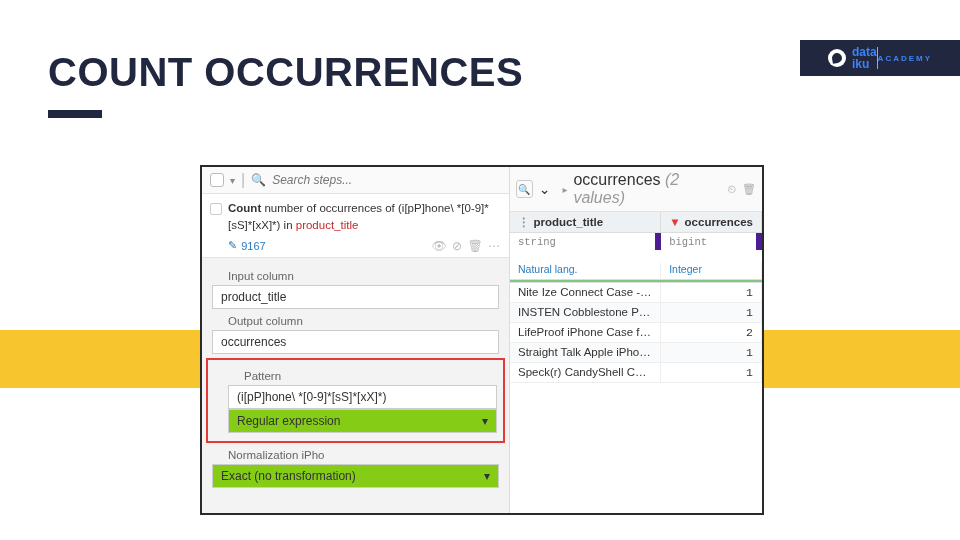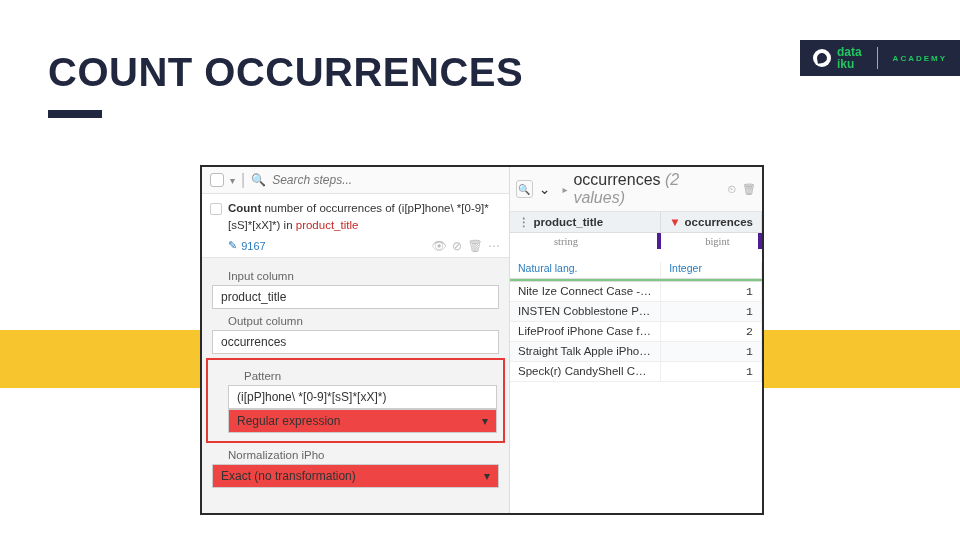--- a/index.html
+++ b/index.html
@@ -1,20 +1,20 @@
 <!DOCTYPE html>
 <html><head>
 <meta charset="utf-8">
 <style>
   * { box-sizing: border-box; margin: 0; padding: 0; }
   html, body { width: 960px; height: 540px; font-family: -apple-system, "Segoe UI", Arial, sans-serif; background: #fff; overflow: hidden; }
   .slide { position: relative; width: 960px; height: 388px; }
   .title { position: absolute; top: 50px; left: 48px; font-size: 40px; font-weight: 800; letter-spacing: 0.5px; color: #222740; }
   .title-underline { position: absolute; top: 110px; left: 48px; width: 54px; height: 8px; background: #222740; }
-  .brand-badge { position: absolute; top: 40px; right: 0; width: 160px; height: 36px; background: #222740; color: #22c55e; display: flex; align-items: center; justify-content: center; gap: 15px; }
+  .brand-badge { position: absolute; top: 40px; right: 0; width: 160px; height: 36px; background: #222740; color: #3b82f6; display: flex; align-items: center; justify-content: center; gap: 0; }
   .brand-logo { display: flex; align-items: center; gap: 6px; }
   .brand-bird { width: 18px; height: 18px; border-radius: 50%; background: #fff; position: relative; }
   .brand-bird::after { content: ""; position: absolute; top: 4px; left: 4px; width: 10px; height: 10px; background: #222740; border-radius: 50% 50% 50% 0; transform: rotate(-10deg); }
   .brand-text { font-size: 12px; font-weight: 600; line-height: 1; }
   .brand-sep { width: 1px; height: 22px; background: #fff; opacity: 0.6; }
   .brand-academy { font-size: 8px; letter-spacing: 2px; font-weight: 700; }
   .yellow-band { position: absolute; left: 0; right: 0; bottom: 0; height: 58px; background: #f7c52d; z-index: 0; }
   .app { position: absolute; top: 165px; left: 200px; width: 564px; height: 350px; border: 2px solid #2a2a2a; background: #f7f7f7; display: flex; z-index: 1; }
   .left-panel { width: 55%; border-right: 1px solid #ddd; display: flex; flex-direction: column; background: #f3f3f3; }
   .search-row { display: flex; align-items: center; gap: 6px; padding: 4px 8px; border-bottom: 1px solid #e3e3e3; background: #fafafa; }
@@ -24,31 +24,31 @@
   .step-block { padding: 6px 8px 0 8px; border-bottom: 1px solid #e3e3e3; background: #fff; }
   .step-title { font-size: 11.5px; color: #333; line-height: 1.5; padding-left: 18px; position: relative; }
   .step-title .chk-small { position: absolute; left: 0; top: 3px; width: 12px; height: 12px; border: 1px solid #ccc; border-radius: 2px; }
   .step-title .colred { color: #c62828; }
   .step-sub { display: flex; align-items: center; gap: 4px; font-size: 11px; color: #2a7cbf; padding: 4px 0 4px 18px; }
   .step-sub .pencil { color: #2a7cbf; }
   .step-sub .faint { margin-left: auto; color: #bbb; font-size: 12px; letter-spacing: 1px; }
   .form { padding: 6px 10px 12px 10px; background: #f3f3f3; font-size: 12px; overflow: hidden; }
   .field-label { color: #666; font-size: 11.5px; margin: 6px 0 3px 16px; }
   .field-input { width: 100%; border: 1px solid #ccc; background: #fff; padding: 4px 8px; font-size: 12px; color: #333; }
-  .field-select { width: 100%; border: 1px solid #ccc; background: #ef4444; padding: 4px 8px; font-size: 12px; color: #333; display: flex; justify-content: space-between; }
+  .field-select { width: 100%; border: 1px solid #ccc; background: #84cc16; padding: 4px 8px; font-size: 12px; color: #333; display: flex; justify-content: space-between; }
   .highlight-box { border: 2.5px solid #e53935; padding: 4px 6px 8px 20px; margin: 4px -6px; }
   .right-panel { width: 45%; display: flex; flex-direction: column; background: #fff; }
   .right-toolbar { display: flex; align-items: center; gap: 6px; padding: 4px 6px; border-bottom: 1px solid #e3e3e3; background: #fafafa; }
   .right-toolbar .search-circ { width: 18px; height: 18px; border: 1px solid #ccc; border-radius: 3px; display: flex; align-items: center; justify-content: center; font-size: 10px; color: #888; }
   .col-crumb { font-size: 16px; color: #333; }
   .col-crumb .faint { color: #999; font-style: italic; }
   .tbl { display: grid; grid-template-columns: 60% 40%; }
   .th { background: #eef1f4; border-bottom: 1px solid #ddd; padding: 3px 8px; font-size: 11.5px; font-weight: 700; color: #333; display: flex; align-items: center; gap: 4px; border-right: 1px solid #ddd; }
   .th .funnel { color: #e53935; }
-  .dtype { padding: 3px 8px 2px; font-size: 10.5px; color: #888; font-family: Liberation Serif, serif; border-right: 4px solid #4c1d95; margin-left: 36px; }
+  .dtype { padding: 3px 8px 2px; font-size: 10.5px; color: #888; font-family: Liberation Mono, monospace; border-right: 6px solid #4c1d95; }
   .meaning { padding: 0 8px 4px; font-size: 10.5px; color: #2a7cbf; border-bottom: 1px solid #ddd; border-right: 1px solid #eee; margin-top: 13px; }
   .colbar { height: 3px; background: #80c784; border-bottom: 1px solid #ddd; }
   .colbar.at { background: #80c784; }
   .td { padding: 3px 8px; font-size: 11.5px; color: #333; border-bottom: 1px solid #eee; border-right: 1px solid #eee; white-space: nowrap; overflow: hidden; text-overflow: ellipsis; }
   .td.num { text-align: right; font-family: "Courier New", monospace; }
   .td.alt { background: #f9fafb; }
 </style>
 </head>
 <body>
 

